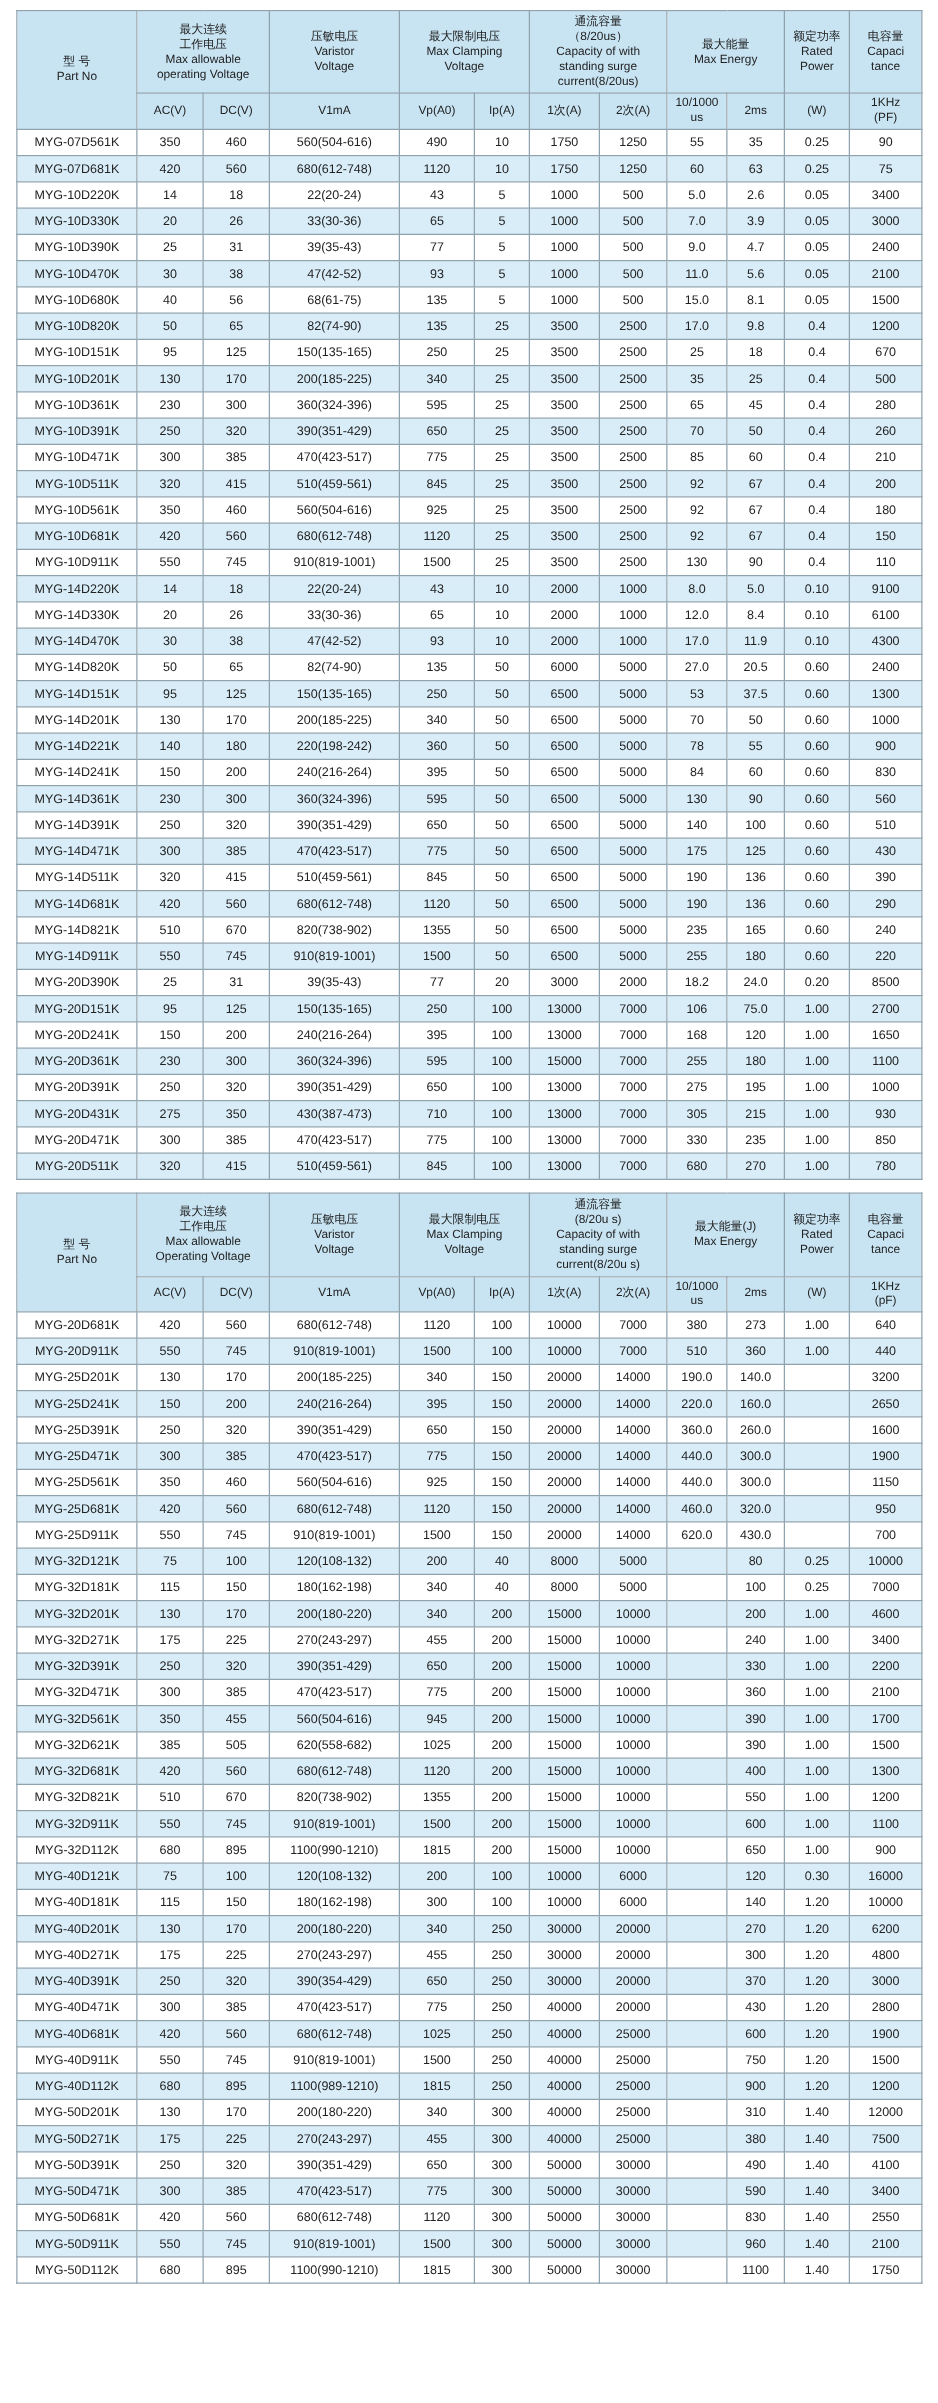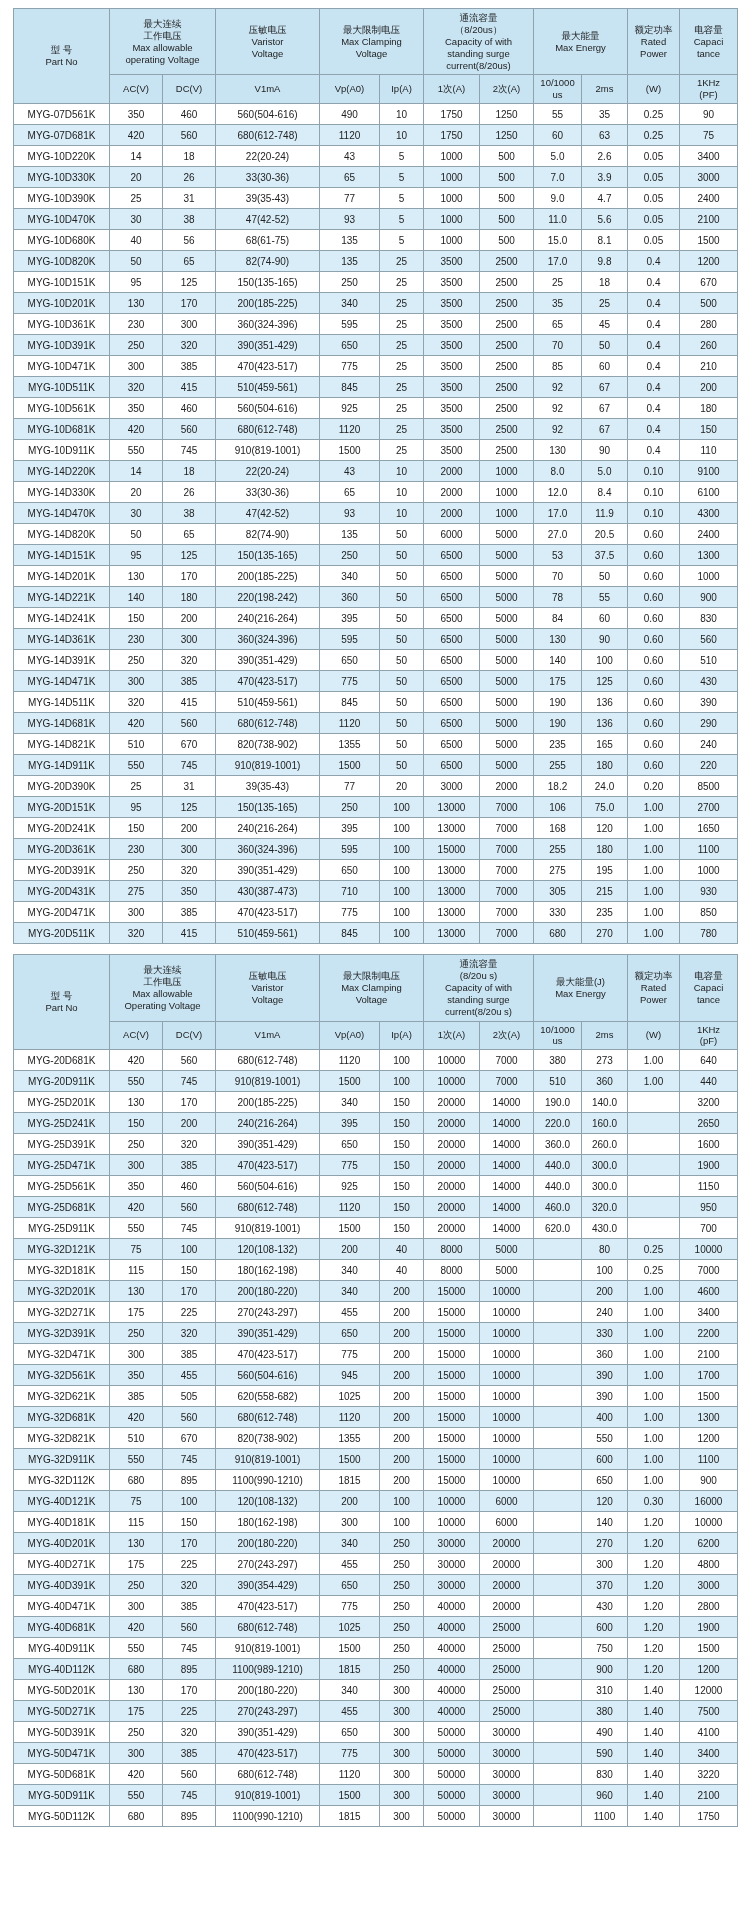--- a/index.html
+++ b/index.html
@@ -1225,21 +1225,21 @@
           <td>420</td>
           <td>560</td>
           <td>680(612-748)</td>
           <td>1120</td>
           <td>300</td>
           <td>50000</td>
           <td>30000</td>
           <td></td>
           <td>830</td>
           <td>1.40</td>
-          <td>3220</td>
+          <td>2550</td>
         </tr>
         <tr>
           <td>MYG-50D911K</td>
           <td>550</td>
           <td>745</td>
           <td>910(819-1001)</td>
           <td>1500</td>
           <td>300</td>
           <td>50000</td>
           <td>30000</td>

